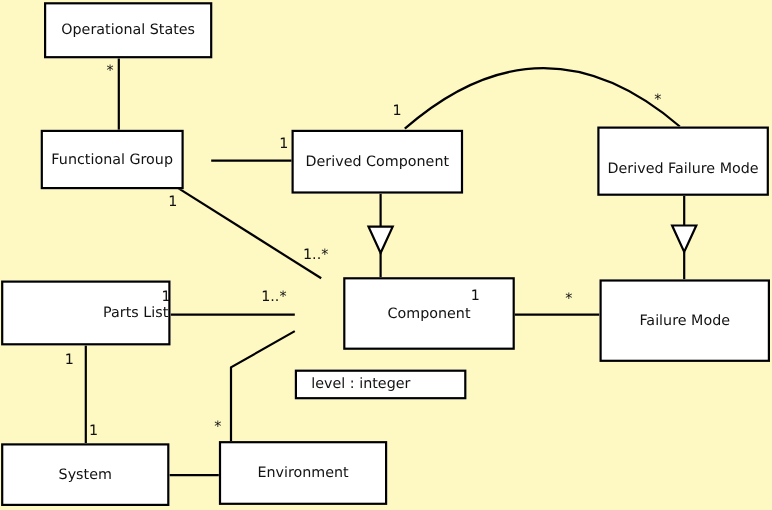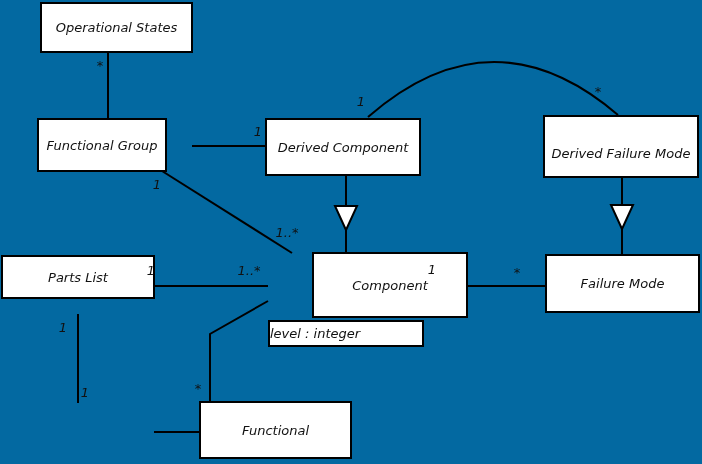--- a/index.html
+++ b/index.html
@@ -4,25 +4,24 @@
 <style>
   html, body {
     margin: 0;
     padding: 0;
     background: #ffffff;
   }
   .canvas {
     position: relative;
     width: 702px;
     height: 464px;
-    background: #0369a1;
+    background: #fef9c3;
     font-family: "DejaVu Sans", "Liberation Sans", sans-serif;
     color: #111111;
     overflow: hidden;
-    font-style: italic;
   }
   svg.connectors {
     position: absolute;
     left: 0;
     top: 0;
     width: 702px;
     height: 464px;
   }
   svg.connectors line,
   svg.connectors path,
@@ -43,21 +42,22 @@
     background: #ffffff;
     display: flex;
     align-items: center;
     justify-content: center;
     font-size: 13px;
     text-align: center;
     white-space: nowrap;
   }
   .uml-class.attr-compartment {
     justify-content: flex-start;
-    padding-left: 0;
+    padding-left: 13px;
+    margin-top: 16px;
   }
   .uml-class.name-low {
     padding-top: 14px;
   }
   .mult {
     position: absolute;
     font-size: 13px;
     line-height: 1;
     transform: translate(-50%, -50%);
     white-space: nowrap;
@@ -106,38 +106,41 @@
   </div>
 
   <div class="uml-class name-low" style="left:543px; top:115px; width:156px; height:63px;">
     <span>Derived Failure Mode</span>
   </div>
 
   <div class="uml-class" style="left:265px; top:118px; width:156px; height:58px;">
     <span>Derived Component</span>
   </div>
 
-  <div class="uml-class" style="left:1px; top:255px; width:154px; height:44px;">
+  <div class="uml-class" style="left:1px; top:255px; width:154px; height:59px;justify-content:flex-end;">
     <span>Parts List</span>
   </div>
 
   <div class="uml-class" style="left:268px; top:252px; width:156px; height:66px;margin-left:44px;">
     <span>Component</span>
   </div>
   <div class="uml-class attr-compartment" style="left:268px; top:320px; width:156px; height:27px;">
     <span>level : integer</span>
   </div>
 
-  <div class="uml-class" style="left:545px; top:254px; width:155px; height:59px;">
+  <div class="uml-class" style="left:545px; top:254px; width:155px; height:75px;">
     <span>Failure Mode</span>
   </div>
 
+  <div class="uml-class" style="left:1px; top:403px; width:153px; height:57px;">
+    <span>System</span>
+  </div>
 
   <div class="uml-class" style="left:199px; top:401px; width:153px; height:58px;">
-    <span>Functional</span>
+    <span>Environment</span>
   </div>
 
   <span class="mult" style="left:100px; top:65px;">*</span>
   <span class="mult" style="left:258px; top:131px;">1</span>
   <span class="mult" style="left:157px; top:184px;">1</span>
   <span class="mult" style="left:287px; top:232px;">1..*</span>
   <span class="mult" style="left:361px; top:101px;">1</span>
   <span class="mult" style="left:598px; top:91px;">*</span>
   <span class="mult" style="left:151px; top:270px;">1</span>
   <span class="mult" style="left:249px; top:270px;">1..*</span>

